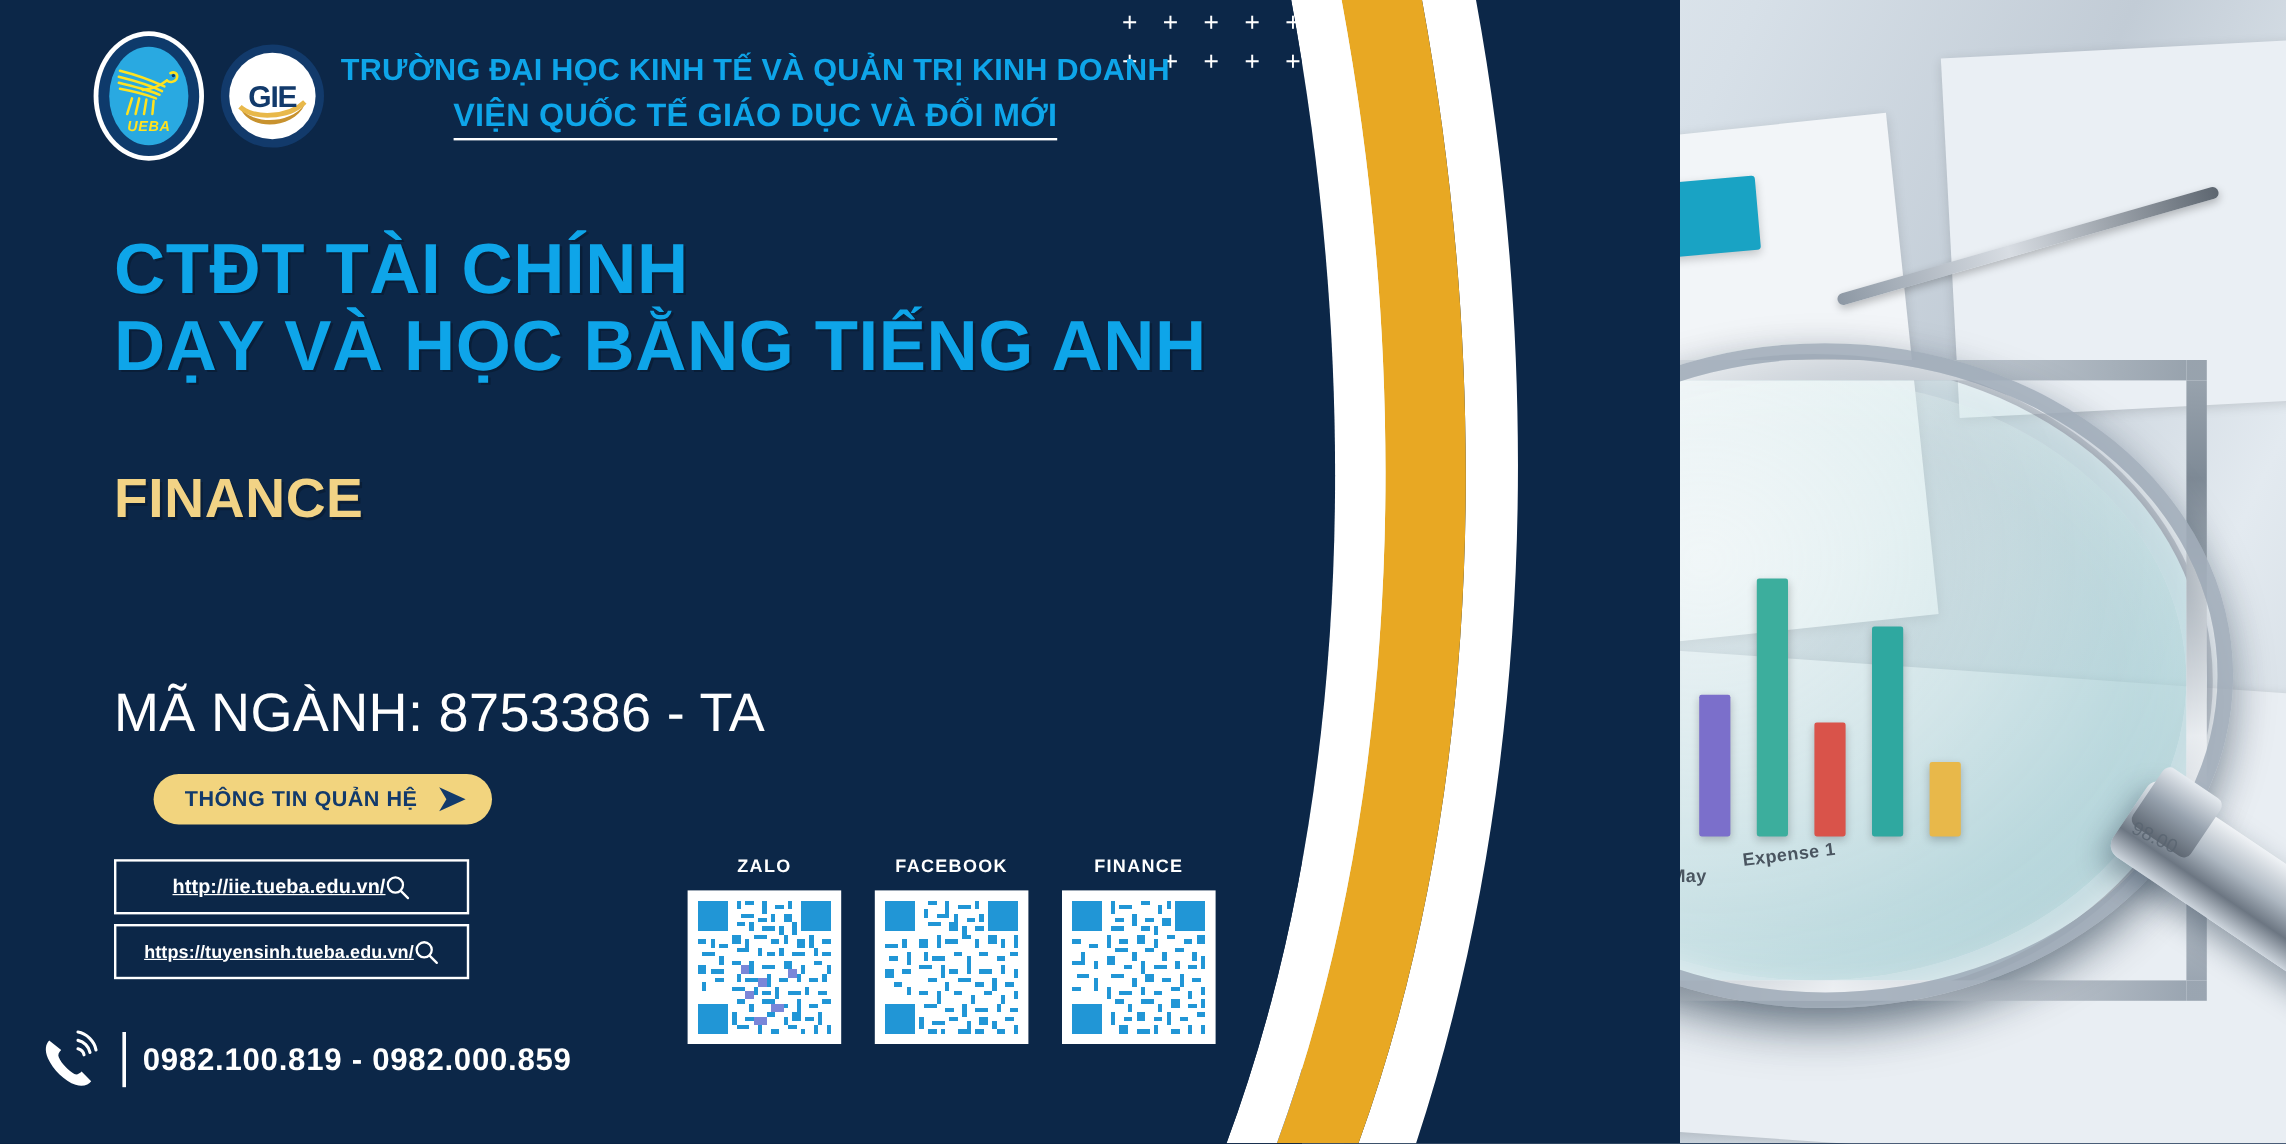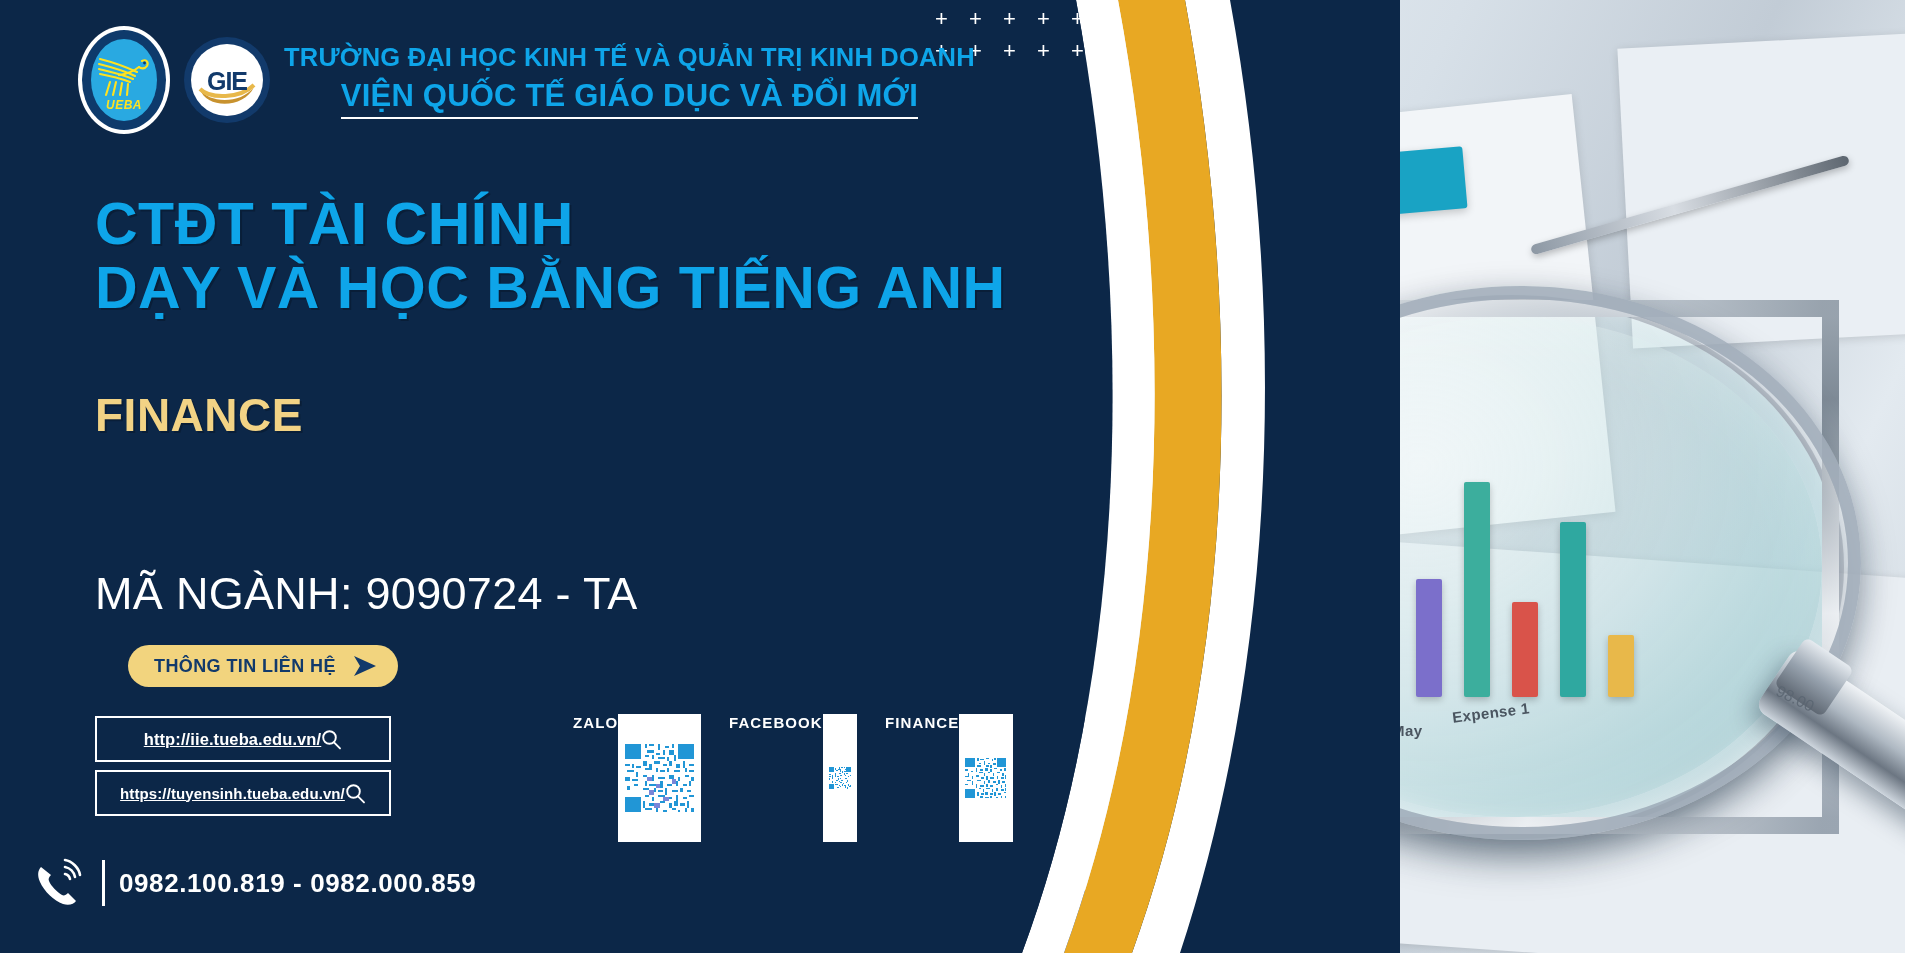--- a/index.html
+++ b/index.html
@@ -56,21 +56,21 @@
   .seal-txt{position:absolute;left:0;right:0;bottom:22px;text-align:center;color:#ffe21f;font-size:12px;
             font-style:italic;font-weight:bold;letter-spacing:.5px;}
   .bird{position:absolute;left:50%;top:26px;transform:translateX(-50%);}
   .gie{width:86px;height:86px;position:relative;flex:0 0 auto;}
   .gie-outer{position:absolute;inset:0;border-radius:50%;background:#123a6b;}
   .gie-inner{position:absolute;left:7px;top:7px;right:7px;bottom:7px;border-radius:50%;background:#ffffff;}
   .gie-letters{position:absolute;left:0;right:0;top:30px;text-align:center;color:#123a6b;
                font-size:25px;font-weight:bold;letter-spacing:-1px;font-family:"Liberation Sans",sans-serif;}
   .unitxt{color:#0ea5e9;}
   .uni-l1{font-size:25.5px;font-weight:bold;letter-spacing:.2px;white-space:nowrap;line-height:1.3;}
-  .uni-l2{font-size:31px;font-weight:bold;letter-spacing:.2px;white-space:nowrap;line-height:1.3;
+  .uni-l2{font-size:27px;font-weight:bold;letter-spacing:.2px;white-space:nowrap;line-height:1.3;
           text-align:center;border-bottom:2.5px solid #ffffff;display:inline-block;padding-bottom:1px;}
   .uni-l2wrap{text-align:center;margin-top:2px;}
 
   
   .h-vn{position:absolute;left:95px;top:193px;color:#0ea5e9;font-size:59px;font-weight:bold;
         line-height:1.08;letter-spacing:.5px;text-shadow:2px 2px 0 rgba(0,0,0,.22);}
   .h-vn div{white-space:nowrap;}
   .h-en{position:absolute;left:95px;top:388px;color:#f2d385;font-size:46px;font-weight:bold;
         line-height:1.18;letter-spacing:.5px;text-shadow:2px 2px 0 rgba(0,0,0,.22);}
   .h-en div{white-space:nowrap;}
@@ -89,21 +89,21 @@
   .urltext{color:#ffffff;font-size:16.5px;font-weight:bold;text-decoration:underline;white-space:nowrap;letter-spacing:.1px;}
   .url2 .urltext{font-size:15px;}
 
   
   .phonerow{position:absolute;left:32px;top:856px;display:flex;align-items:center;gap:14px;}
   .phonediv{width:3px;height:46px;background:#ffffff;}
   .phonenum{color:#ffffff;font-size:26px;font-weight:bold;letter-spacing:.6px;white-space:nowrap;}
 
   
   .qrwrap{position:absolute;left:573px;top:714px;display:flex;gap:28px;}
-  .qrcell{width:128px;display:flex;flex-direction:row;align-items:flex-start;}
+  .qrcell{width:128px;display:flex;flex-direction:column;align-items:center;}
   .qrlabel{color:#ffffff;font-size:15px;font-weight:bold;letter-spacing:1.1px;margin-bottom:11px;}
   .qrimg{width:128px;height:128px;background:#ffffff;padding:5px;box-sizing:border-box;}
 </style>
 </head>
 <body>
 
 <div id="banner">
 
   <div class="photo">
     <div class="desk"></div>
@@ -208,24 +208,24 @@
 
   <div class="h-vn">
     <div>CTĐT TÀI CHÍNH</div>
     <div>DẠY VÀ HỌC BẰNG TIẾNG ANH</div>
   </div>
 
   <div class="h-en">
     <div>FINANCE</div>
   </div>
 
-  <div class="majorcode">MÃ NGÀNH: 9090724 - TA</div>
+  <div class="majorcode">MÃ NGÀNH: 8753386 - TA</div>
 
   <div class="cta">
-    <span class="cta-label">THÔNG TIN LIÊN HỆ</span>
+    <span class="cta-label">THÔNG TIN QUẢN HỆ</span>
     <svg width="26" height="22" viewBox="0 0 26 22">
       <path d="M2,1 L24,11 L2,21 L8,11 Z" fill="#123a6b"></path>
     </svg>
   </div>
 
   <div class="urlbox url1">
     <span class="urltext">http://iie.tueba.edu.vn/</span>
     <svg width="21" height="21" viewBox="0 0 21 21">
       <circle cx="8.5" cy="8.5" r="6.3" fill="none" stroke="#ffffff" stroke-width="1.9"></circle>
       <line x1="13" y1="13.4" x2="19" y2="19.4" stroke="#ffffff" stroke-width="1.9" stroke-linecap="round"></line>

